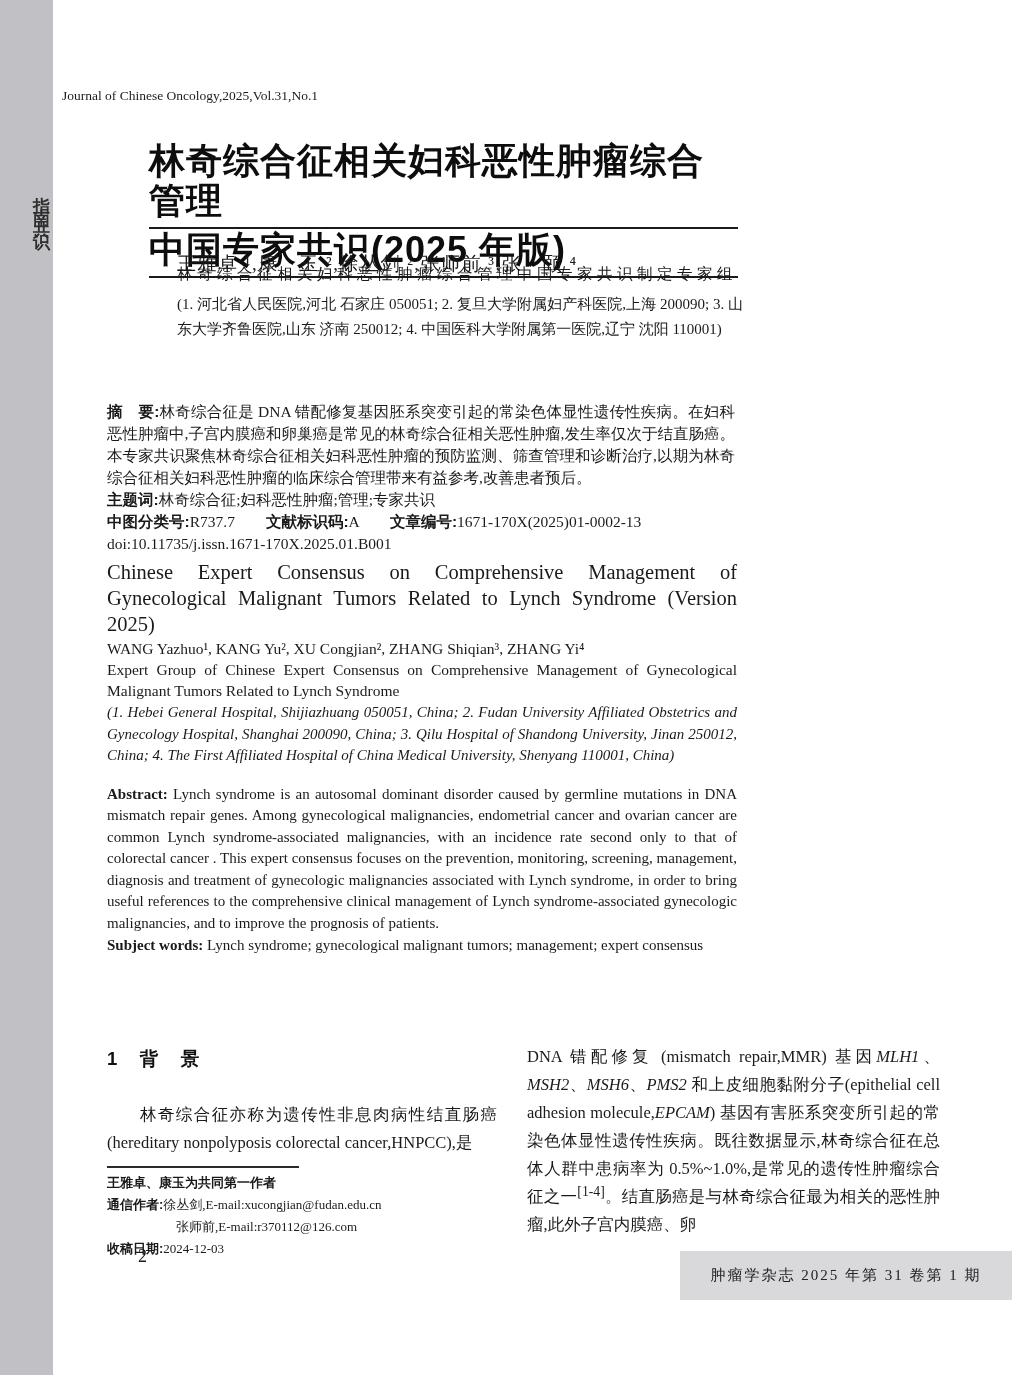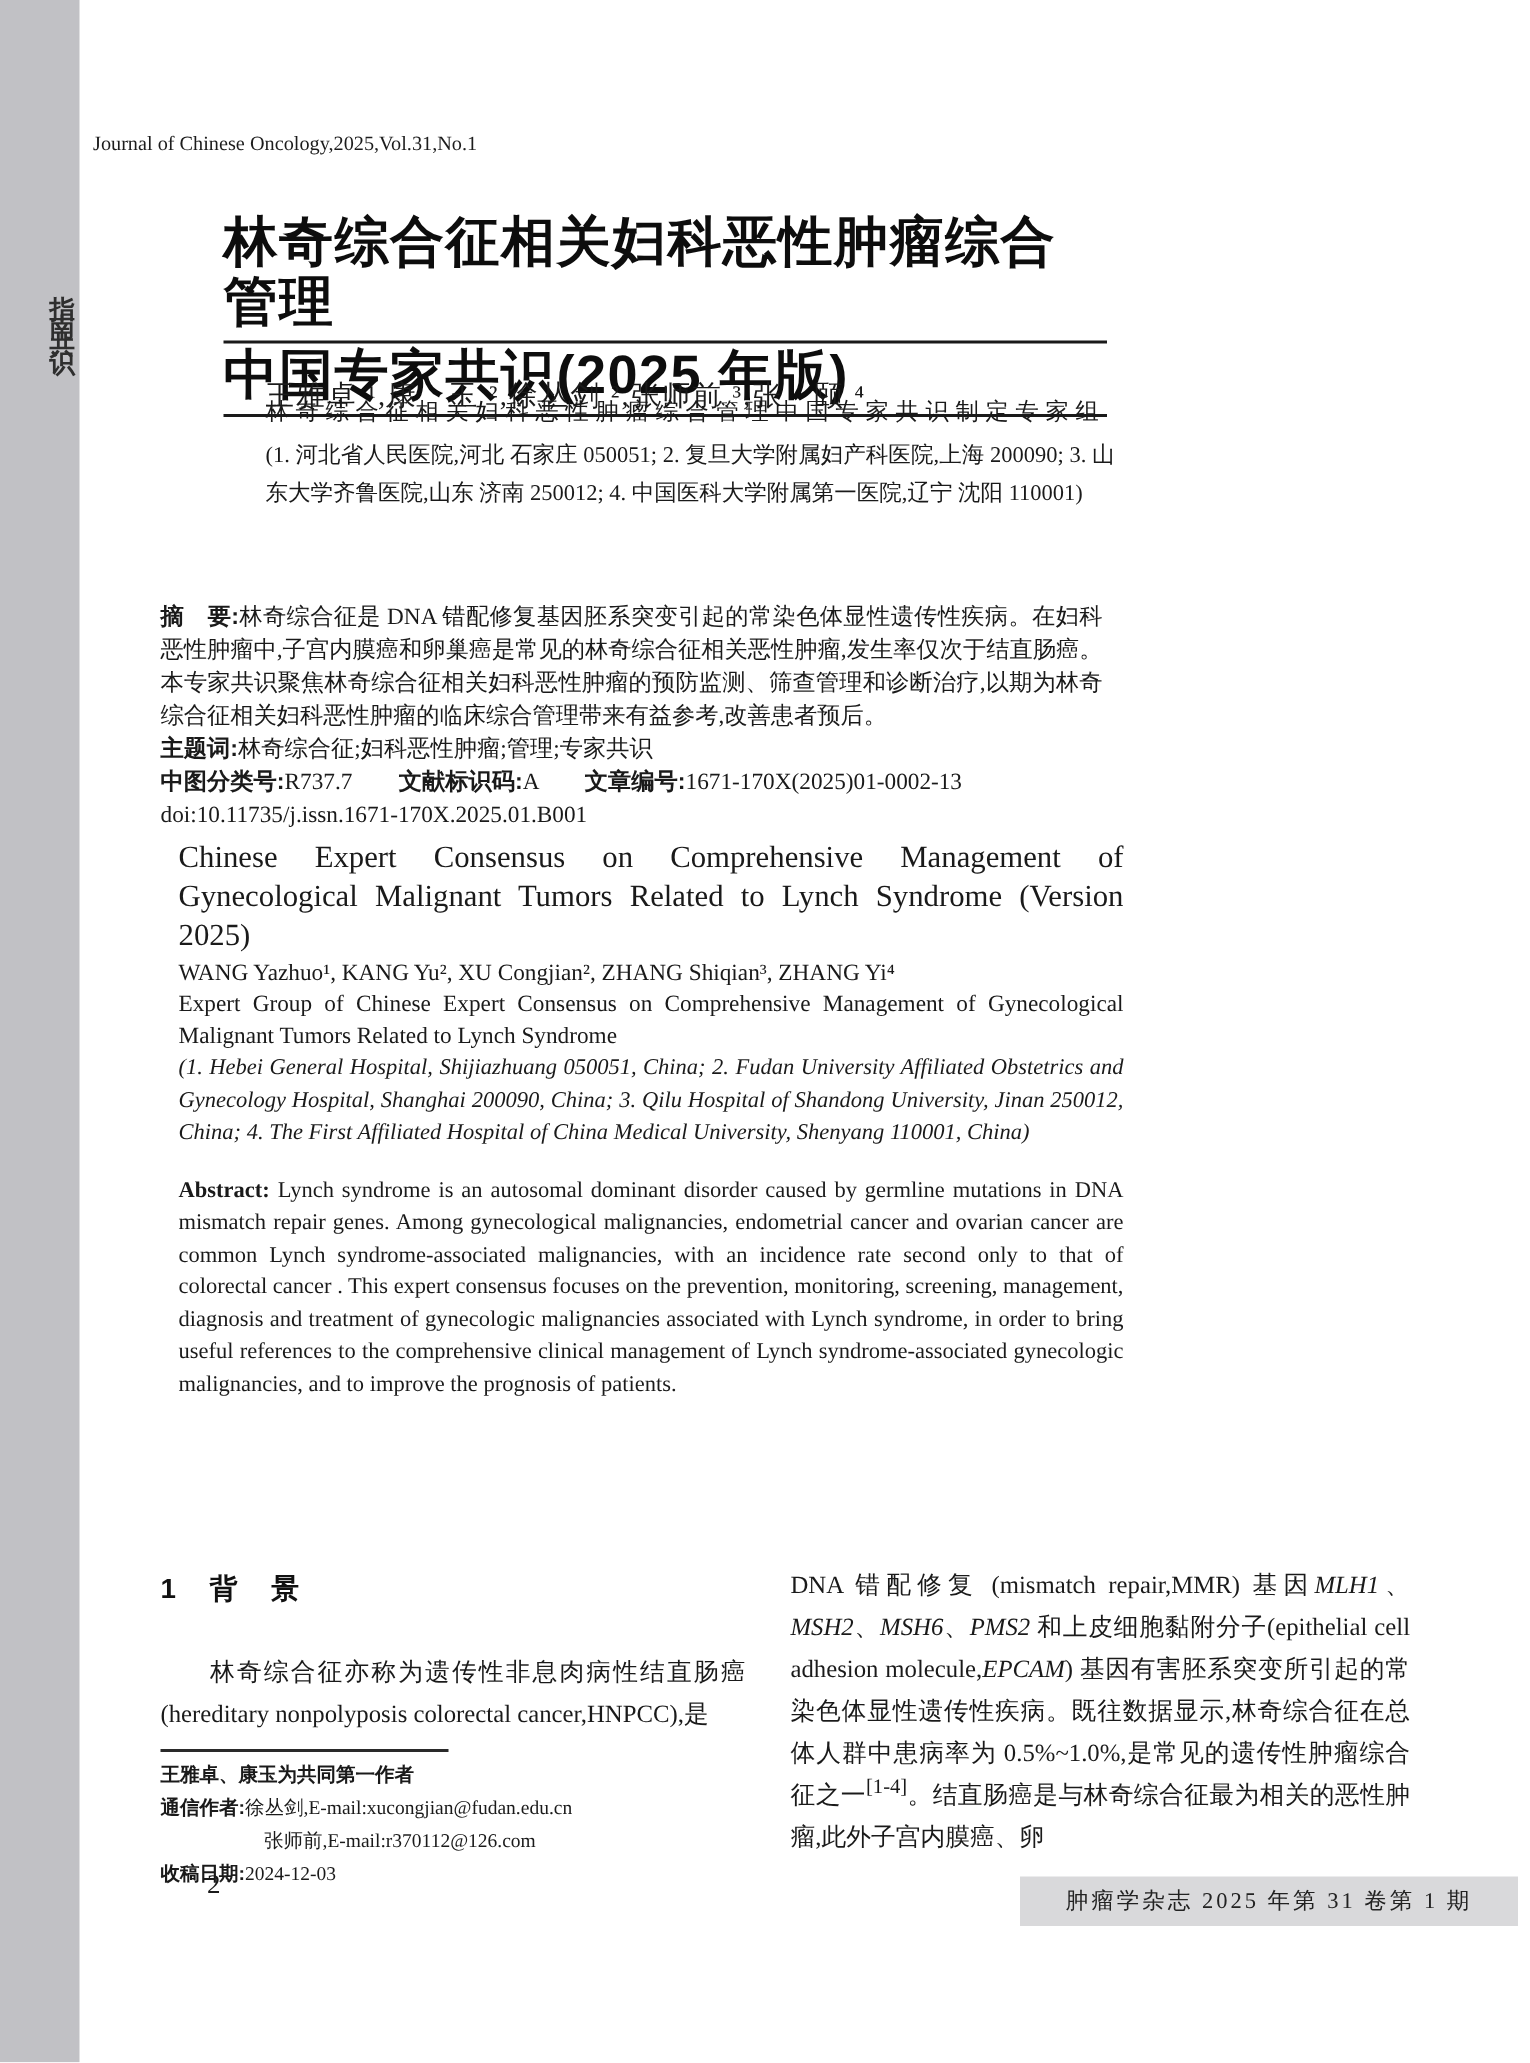--- a/index.html
+++ b/index.html
@@ -20,21 +20,21 @@
   
   .cn-authors{position:absolute;left:177px;top:251px;font-size:19px;letter-spacing:1.5px;text-align:right;}
   .cn-group{position:absolute;left:177px;top:264px;font-size:15.5px;letter-spacing:4.5px;}
   .cn-affil{position:absolute;left:177px;top:292px;width:566px;font-size:15px;line-height:25px;text-align:justify;}
   
   .cn-meta{position:absolute;left:107px;top:401px;width:628px;font-size:15.5px;line-height:22px;}
   .cn-meta p{margin:0;text-align:justify;}
   .cjk-label{font-weight:700;font-family:"Liberation Sans","DejaVu Sans",sans-serif;}
   .doi-line{text-align:left;}
   
-  .en-block{position:absolute;left:119px;top:559px;width:630px;}
+  .en-block{position:absolute;left:107px;top:559px;width:630px;}
   .en-title{font-size:20.5px;line-height:26px;text-align:justify;word-spacing:2px;margin:0;}
   .en-authors{font-size:15.5px;margin:3px 0 0 0;}
   .en-group{font-size:15.5px;line-height:21px;text-align:justify;margin:1px 0 0 0;}
   .en-affil{font-size:15px;line-height:21.5px;text-align:justify;font-style:italic;margin:1px 0 0 0;}
   .en-abstract{font-size:15px;line-height:21.5px;text-align:justify;margin:17px 0 1px 0;}
   .en-subject{font-size:15px;line-height:21.5px;margin:0;}
   .en-label{font-weight:700;}
   
   .section-cols{position:absolute;left:107px;top:1040px;width:833px;display:flex;gap:30px;}
   .col-left{width:390px;}
@@ -44,21 +44,21 @@
   .body-para{font-size:16.5px;line-height:28px;text-align:justify;text-indent:2em;margin:30px 0 0 0;}
   .it{font-style:italic;}
   sup{line-height:0;}
   
   .footnote-rule{width:192px;border-top:2px solid #2a2a2a;margin:9px 0 4px 0;}
   .footnote{font-size:13px;line-height:22px;}
   .footnote p{margin:0;}
   .fn-indent{padding-left:69px;}
   
   .page-num{position:absolute;left:138px;top:1246px;font-size:18px;}
-  .footer-box{position:absolute;left:680px;top:1251px;width:332px;height:33px;background:#d9d9db;
+  .footer-box{position:absolute;left:680px;top:1251px;width:332px;height:49px;background:#d9d9db;
               display:flex;align-items:center;justify-content:center;font-size:15px;
               letter-spacing:2px;color:#222;}
 </style>
 </head>
 <body>
 
 <div class="page">
 
   <div class="side-strip">
     <div class="side-label">指南共识</div>
@@ -81,20 +81,21 @@
     <p><span class="cjk-label">中图分类号:</span><span>R737.7　　</span><span class="cjk-label">文献标识码:</span><span>A　　</span><span class="cjk-label">文章编号:</span><span>1671-170X(2025)01-0002-13</span></p>
     <p class="doi-line">doi:10.11735/j.issn.1671-170X.2025.01.B001</p>
   </div>
 
   <div class="en-block">
     <p class="en-title">Chinese Expert Consensus on Comprehensive Management of Gynecological Malignant Tumors Related to Lynch Syndrome (Version 2025)</p>
     <p class="en-authors">WANG Yazhuo¹, KANG Yu², XU Congjian², ZHANG Shiqian³, ZHANG Yi⁴</p>
     <p class="en-group">Expert Group of Chinese Expert Consensus on Comprehensive Management of Gynecological Malignant Tumors Related to Lynch Syndrome</p>
     <p class="en-affil">(1. Hebei General Hospital, Shijiazhuang 050051, China; 2. Fudan University Affiliated Obstetrics and Gynecology Hospital, Shanghai 200090, China; 3. Qilu Hospital of Shandong University, Jinan 250012, China; 4. The First Affiliated Hospital of China Medical University, Shenyang 110001, China)</p>
     <p class="en-abstract"><span class="en-label">Abstract:</span><span> Lynch syndrome is an autosomal dominant disorder caused by germline mutations in DNA mismatch repair genes. Among gynecological malignancies, endometrial cancer and ovarian cancer are common Lynch syndrome-associated malignancies, with an incidence rate second only to that of colorectal cancer . This expert consensus focuses on the prevention, monitoring, screening, management, diagnosis and treatment of gynecologic malignancies associated with Lynch syndrome, in order to bring useful references to the comprehensive clinical management of Lynch syndrome-associated gynecologic malignancies, and to improve the prognosis of patients.</span></p>
+    <p class="en-subject"><span class="en-label">Subject words:</span><span> Lynch syndrome; gynecological malignant tumors; management; expert consensus</span></p>
   </div>
 
   <div class="section-cols">
     <div class="col-left">
       <p class="sec-heading">1　背　景</p>
       <p class="body-para">林奇综合征亦称为遗传性非息肉病性结直肠癌(hereditary nonpolyposis colorectal cancer,HNPCC),是</p>
       <div class="footnote-rule"></div>
       <div class="footnote">
         <p class="cjk-label">王雅卓、康玉为共同第一作者</p>
         <p><span class="cjk-label">通信作者:</span><span>徐丛剑,E-mail:xucongjian@fudan.edu.cn</span></p>

